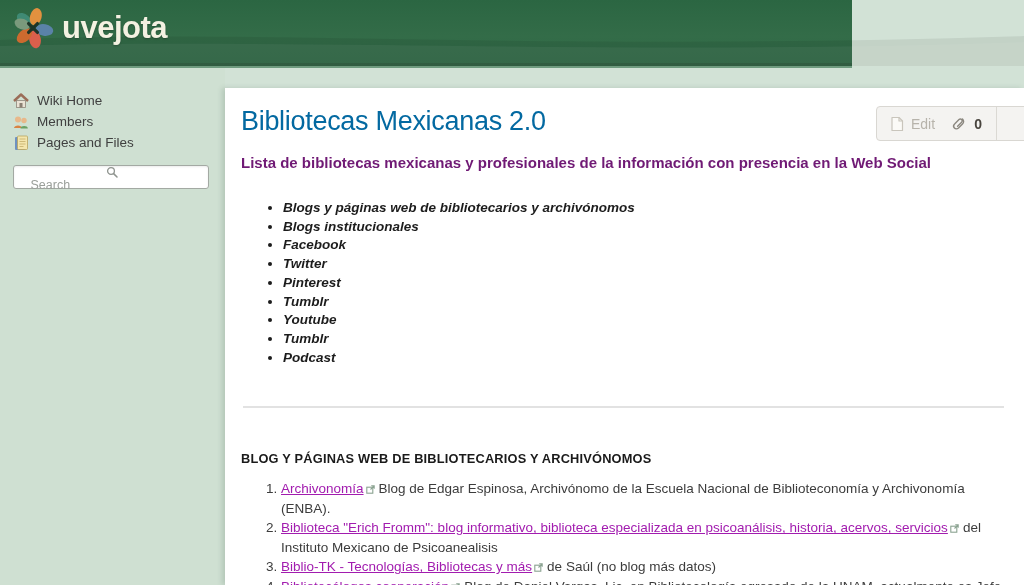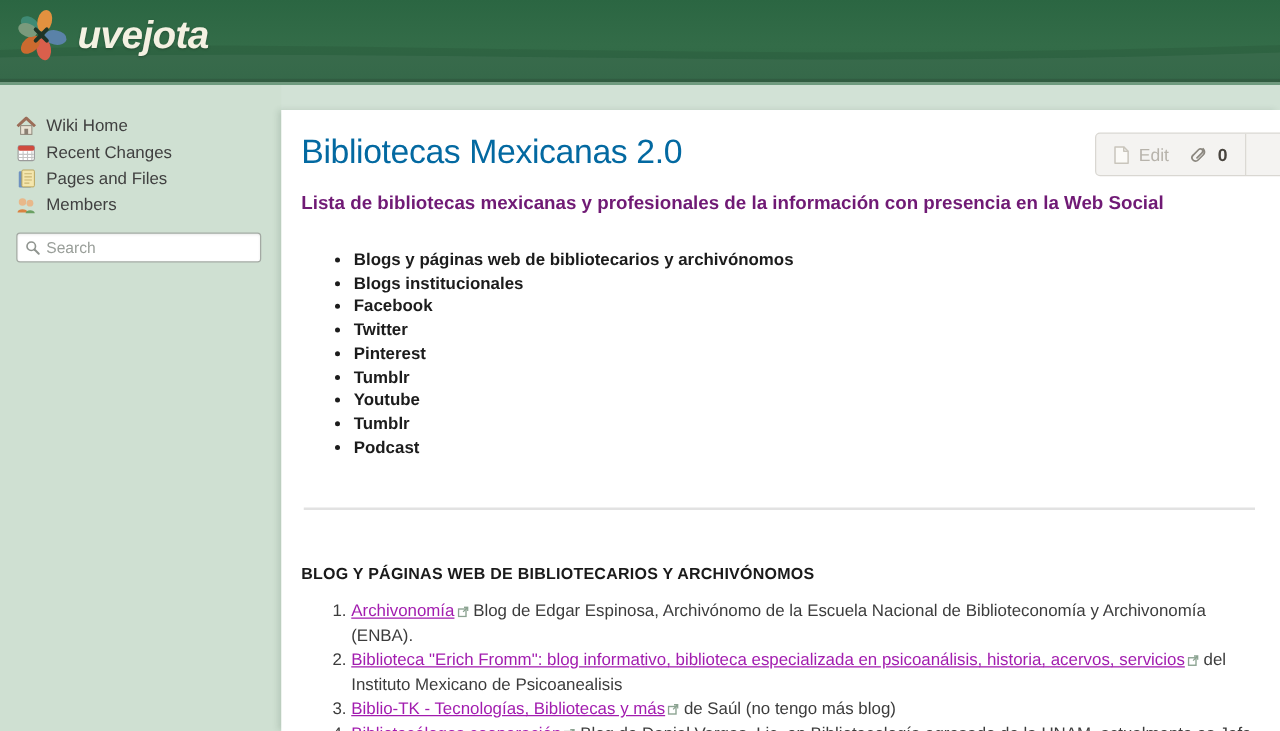--- a/index.html
+++ b/index.html
@@ -4,25 +4,24 @@
 <style>
   html,body{margin:0;padding:0;}
   body{
     width:1024px;height:585px;overflow:hidden;position:relative;
     background:#d2e2d6;
     font-family:"Liberation Sans","DejaVu Sans",sans-serif;
     -webkit-font-smoothing:antialiased;
   }
   
   .header{
-    position:absolute;left:0;top:0;width:1024px;height:66px;
+    position:absolute;left:0;top:0;width:852px;height:66px;
     background:linear-gradient(#2b6642,#336c48 55%,#2f6845);
     border-bottom:2px solid #6f9b7f;
     box-shadow:inset 0 -3px 0 rgba(0,0,0,.12);
-    font-style:italic;
   }
   .header .wave{position:absolute;left:0;top:0;width:1024px;height:66px;}
   .logo{position:absolute;left:12px;top:7px;display:flex;align-items:center;gap:8px;}
   .logo-text{
     color:#f4f1e2;font-size:31px;font-weight:bold;letter-spacing:-0.5px;
     text-shadow:0 1px 2px rgba(0,0,0,.25);
   }
   
   .sidebar{
     position:absolute;left:0;top:68px;width:225px;height:517px;
@@ -30,20 +29,21 @@
   }
   .side-item{
     display:flex;align-items:center;gap:8px;height:21px;cursor:pointer;
     color:#404040;font-size:13.5px;
   }
   .side-item .ic{width:16px;height:16px;flex:0 0 16px;}
   .search-wrap{
     margin-top:12px;width:194px;height:22px;background:#fff;
     border:1px solid #a3a9a3;border-radius:3px;display:flex;align-items:center;
     box-shadow:inset 0 1px 2px rgba(0,0,0,.08);
+    flex-direction:column;
   }
   .search-wrap input{
     border:none;outline:none;background:transparent;flex:1;
     font-size:12.5px;color:#444;padding:0;
     font-family:"Liberation Sans","DejaVu Sans",sans-serif;
   }
   .search-wrap input::placeholder{color:#9a9f9a;}
   .mag{margin:0 5px 0 6px;flex:0 0 12px;}
   
   .main{
@@ -65,21 +65,21 @@
   .toolbar .attach{display:flex;align-items:center;gap:6px;margin-left:16px;cursor:pointer;}
   .toolbar .count{color:#48443e;font-size:14px;font-weight:bold;}
   .toolbar .tdiv{width:1px;height:33px;background:#dbd9d4;margin-left:14px;}
   .subtitle{
     margin:15px 0 0 0;font-size:15px;font-weight:bold;color:#701a75;line-height:19px;
   }
   ul.toc{
     margin:27px 0 0 0;padding:0 0 0 42px;list-style:disc;
   }
   ul.toc li{
-    font-size:13.5px;font-weight:bold;color:#1c1c1c;
+    font-size:13.5px;font-weight:bold;font-style:italic;color:#1c1c1c;
     line-height:18.7px;
   }
   hr.rule{border:none;border-top:2px solid #e2e2e2;margin:39px 2px 0 2px;}
   .section-heading{
     margin:43px 0 0 0;font-size:12.8px;font-weight:bold;color:#1a1a1a;
     letter-spacing:0.2px;
   }
   ol.entries{
     margin:13px 0 0 0;padding:0 0 0 40px;
   }
@@ -131,57 +131,43 @@
 
   <div class="side-item">
     <svg class="ic" viewBox="0 0 16 16">
       <path d="M1,8 L8,1.5 L15,8" fill="none" stroke="#9b6d58" stroke-width="2.4" stroke-linejoin="round"></path>
       <rect x="3.5" y="7.5" width="9" height="7" fill="#e9e2d4" stroke="#8f877a" stroke-width="0.8"></rect>
       <rect x="6.5" y="10" width="3" height="4.5" fill="#8a7f72"></rect>
     </svg>
     <span>Wiki Home</span>
   </div>
 
+
   <div class="side-item">
     <svg class="ic" viewBox="0 0 16 16">
-      <rect x="1.5" y="2.5" width="13" height="12" rx="1.5" fill="#fff" stroke="#9a9a9a" stroke-width="0.9"></rect>
-      <rect x="1.5" y="2.5" width="13" height="4" rx="1.5" fill="#cf4b3e"></rect>
-      <g stroke="#c4c4c4" stroke-width="0.9">
-        <line x1="5.5" y1="7" x2="5.5" y2="14"></line>
-          <line x1="9" y1="7" x2="9" y2="14"></line>
-          <line x1="12.5" y1="7" x2="12.5" y2="14"></line>
-        <line x1="2" y1="9.5" x2="14" y2="9.5"></line>
-          <line x1="2" y1="12" x2="14" y2="12"></line>
-      </g>
-    </svg>
-    <span>Recent Changes</span>
+      <circle cx="5" cy="5.5" r="3" fill="#e8b88a"></circle>
+      <path d="M1,14 C1,10.5 9,10.5 9,14 Z" fill="#d98343"></path>
+      <circle cx="11" cy="6.5" r="2.7" fill="#e8b88a"></circle>
+      <path d="M7.5,14.5 C7.5,11.3 14.8,11.3 14.8,14.5 Z" fill="#6aa063"></path>
+    </svg>
+    <span>Members</span>
   </div>
 
   <div class="side-item">
     <svg class="ic" viewBox="0 0 16 16">
       <rect x="2" y="2" width="10" height="13" rx="1" fill="#6f92c0"></rect>
       <rect x="4.5" y="1" width="10" height="13.5" rx="1" fill="#f4e6ad" stroke="#b9a55e" stroke-width="0.8"></rect>
       <g stroke="#c9b472" stroke-width="0.9">
         <line x1="6.5" y1="4" x2="12.5" y2="4"></line>
           <line x1="6.5" y1="6.5" x2="12.5" y2="6.5"></line>
         <line x1="6.5" y1="9" x2="12.5" y2="9"></line>
           <line x1="6.5" y1="11.5" x2="10.5" y2="11.5"></line>
       </g>
     </svg>
     <span>Pages and Files</span>
-  </div>
-
-  <div class="side-item">
-    <svg class="ic" viewBox="0 0 16 16">
-      <circle cx="5" cy="5.5" r="3" fill="#e8b88a"></circle>
-      <path d="M1,14 C1,10.5 9,10.5 9,14 Z" fill="#d98343"></path>
-      <circle cx="11" cy="6.5" r="2.7" fill="#e8b88a"></circle>
-      <path d="M7.5,14.5 C7.5,11.3 14.8,11.3 14.8,14.5 Z" fill="#6aa063"></path>
-    </svg>
-    <span>Members</span>
   </div>
 
   <div class="search-wrap">
     <svg class="mag" width="12" height="12" viewBox="0 0 12 12">
       <circle cx="5" cy="5" r="3.4" fill="none" stroke="#8f948f" stroke-width="1.3"></circle>
       <line x1="7.6" y1="7.6" x2="11" y2="11" stroke="#8f948f" stroke-width="1.5" stroke-linecap="round"></line>
     </svg>
     <input type="text" placeholder="Search" style="">
   </div>
 </div>
@@ -235,21 +221,21 @@
     <li>
       <a>Biblioteca "Erich Fromm": blog informativo, biblioteca especializada en psicoanálisis, historia, acervos, servicios</a><span class="ext"><svg width="9" height="9" viewBox="0 0 9 9">
             <rect x="0.8" y="2.2" width="6" height="6" fill="none" stroke="#8ba391" stroke-width="1.1"></rect>
             <path d="M4.5,4.5 L8,1 M5.2,0.8 H8.2 V3.8" fill="none" stroke="#8ba391" stroke-width="1.1"></path>
           </svg></span><span class="after">del Instituto Mexicano de Psicoanealisis</span>
     </li>
     <li>
       <a>Biblio-TK - Tecnologías, Bibliotecas y más</a><span class="ext"><svg width="9" height="9" viewBox="0 0 9 9">
             <rect x="0.8" y="2.2" width="6" height="6" fill="none" stroke="#8ba391" stroke-width="1.1"></rect>
             <path d="M4.5,4.5 L8,1 M5.2,0.8 H8.2 V3.8" fill="none" stroke="#8ba391" stroke-width="1.1"></path>
-          </svg></span><span class="after">de Saúl (no tengo más blog)</span>
+          </svg></span><span class="after">de Saúl (no blog más datos)</span>
     </li>
     <li>
       <a>Bibliotecólogos cooperación</a><span class="ext"><svg width="9" height="9" viewBox="0 0 9 9">
             <rect x="0.8" y="2.2" width="6" height="6" fill="none" stroke="#8ba391" stroke-width="1.1"></rect>
             <path d="M4.5,4.5 L8,1 M5.2,0.8 H8.2 V3.8" fill="none" stroke="#8ba391" stroke-width="1.1"></path>
           </svg></span><span class="after">Blog de Daniel Vargas, Lic. en Bibliotecología egresado de la UNAM, actualmente es Jefe del Departamento de Bibliotecas Universidad de Quintana Roo</span>
     </li>
   </ol>
 
 </div>

